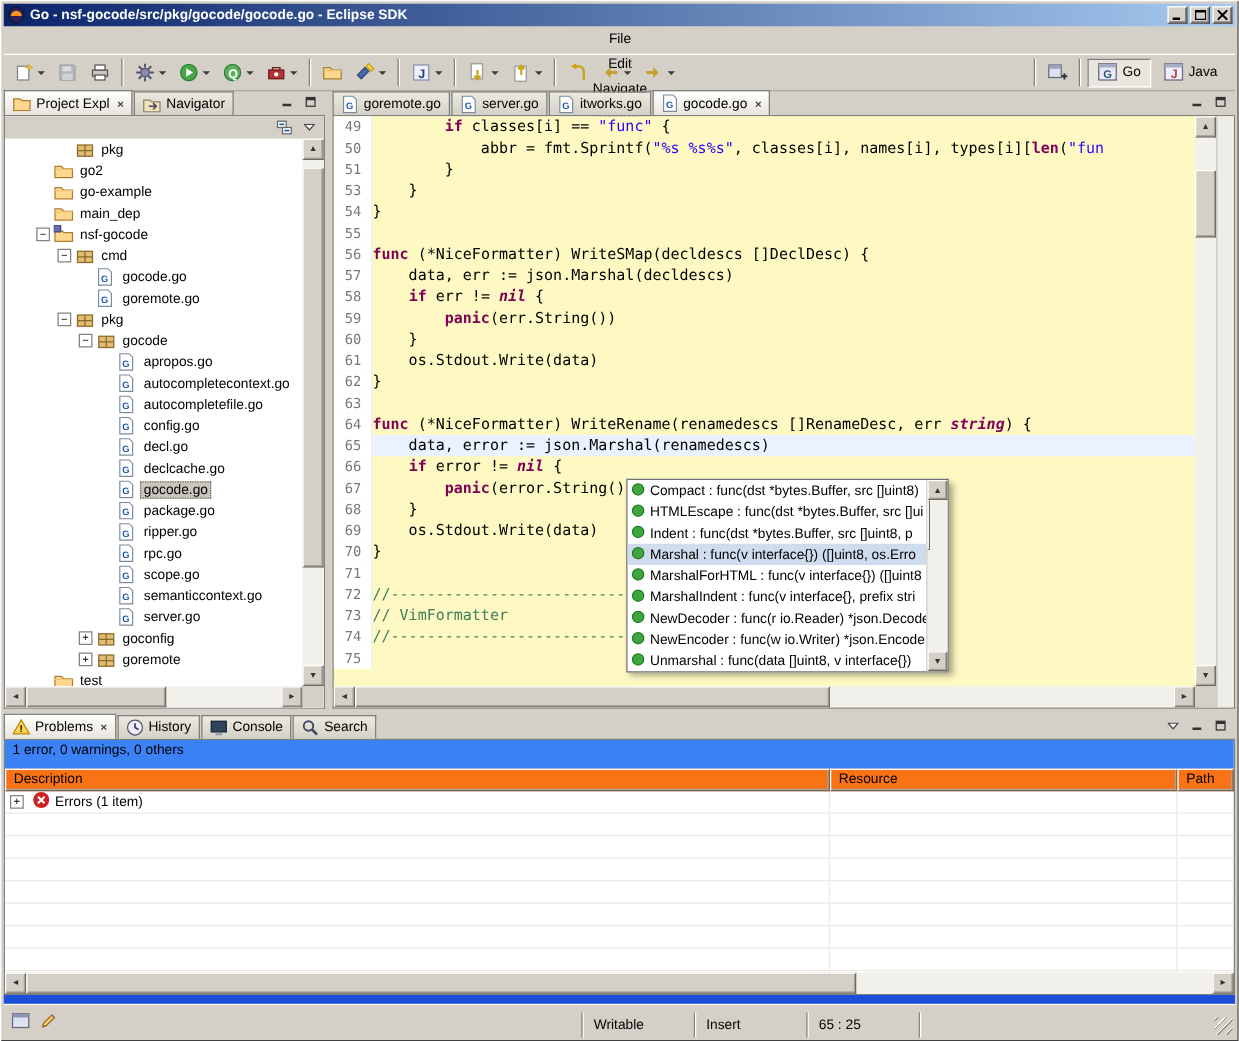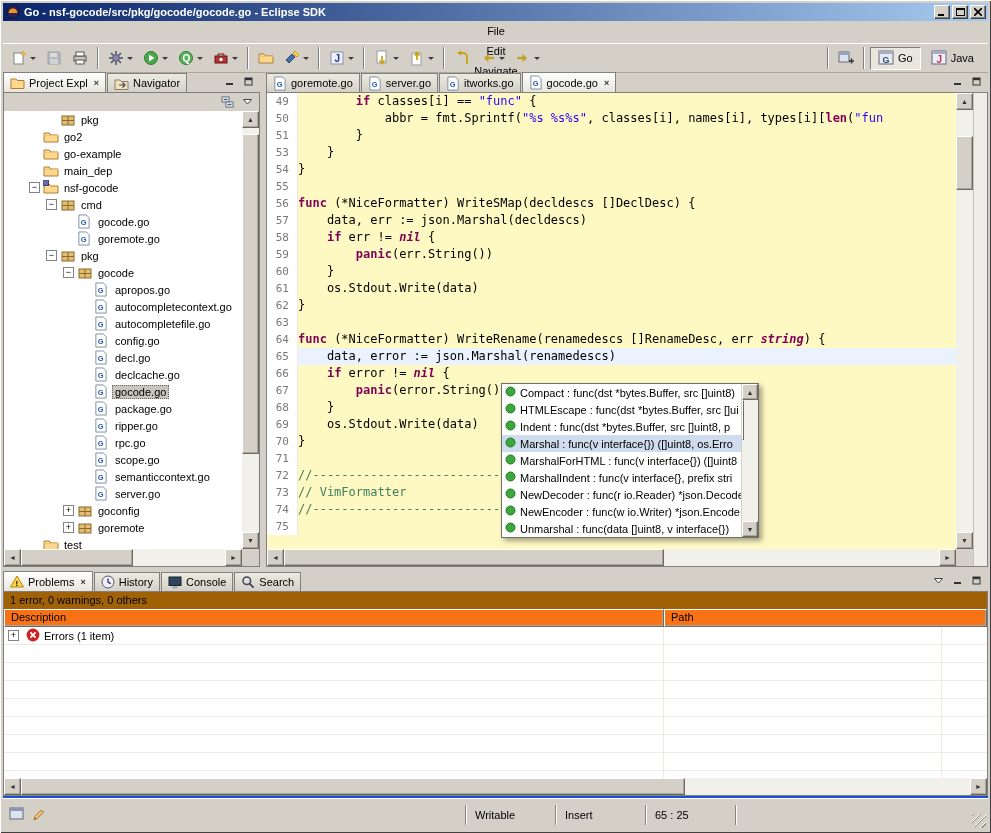--- a/index.html
+++ b/index.html
@@ -88,36 +88,36 @@
   
   .popup{position:absolute;left:234px;top:290px;width:258px;height:155px;background:#fff;border:1px solid #6f6f6f;
     box-shadow:3px 3px 5px rgba(0,0,0,.35);display:flex;z-index:9;}
   .popup-list{flex:1;overflow:hidden;}
   .popup-item{height:17px;display:flex;align-items:center;gap:4px;padding:0 3px;white-space:nowrap;overflow:hidden;}
   .popup-item.selected{background:#cfdcee;}
   .popup-sb{width:17px;flex:none;background:#f2f0ea;border-left:1px solid #d4d0c8;display:flex;flex-direction:column;}
   
   .bottom-view{height:224px;display:flex;flex-direction:column;}
   .bottom-body{flex:1;border:1px solid #808080;border-top:none;background:#fff;display:flex;flex-direction:column;min-height:0;position:relative;}
-  .summary{height:17px;padding:2px 6px;background:#a16207;}
+  .summary{height:23px;padding:2px 6px;background:#3b82f6;}
   .phead{display:flex;height:18px;flex:none;}
   .pcol{background:#f97316;border:1px solid;border-color:#fff #6d6a61 #6d6a61 #fff;box-shadow:inset -1px -1px 0 #a9a599;
     padding:1px 6px;white-space:nowrap;overflow:hidden;}
   .pcol0{width:660px;flex:none;}
   .pcol1{width:278px;flex:none;}
   .pcol2{flex:1;}
   .pbody{flex:1;overflow:hidden;}
   .prow{height:18px;display:flex;border-bottom:1px solid #eceae2;}
   .pcell{display:flex;align-items:center;gap:4px;padding:0 4px;border-right:1px solid #eceae2;overflow:hidden;}
   .pcell0{width:660px;flex:none;}
   .pcell1{width:278px;flex:none;}
   .pcell2{flex:1;border-right:none;}
   .bottom-body .sb-h{position:relative;left:0;right:0;bottom:0;flex:none;}
   
-  .statusbar{height:34px;display:flex;align-items:center;position:relative;border-top:2px solid #1d4ed8;box-shadow:inset 0 1px 0 #fff;padding:0 6px;}
+  .statusbar{height:34px;display:flex;align-items:center;position:relative;border-top:7px solid #1d4ed8;box-shadow:inset 0 1px 0 #fff;padding:0 6px;}
   .status-icons{display:flex;gap:5px;align-items:center;}
   .status-fields{position:absolute;left:462px;top:6px;display:flex;align-items:center;height:22px;}
   .sfield{width:88px;padding-left:8px;white-space:nowrap;}
   .ssep{width:2px;height:20px;border-left:1px solid #898579;border-right:1px solid #fff;}
   .grip{position:absolute;right:2px;bottom:2px;width:14px;height:14px;
     background:repeating-linear-gradient(135deg,#fff 0 1px,#928e82 1px 2px,transparent 2px 5px);}
 </style>
 </head>
 <body>
 
@@ -982,20 +982,21 @@
               <rect x="1" y="1" width="7" height="7" fill="none" stroke="#333"></rect>
               <rect x="1" y="1" width="7" height="2.2" fill="#333"></rect>
             </svg>
           </div>
         </div>
       </div>
     <div class="bottom-body">
       <div class="summary">1 error, 0 warnings, 0 others</div>
       <div class="phead">
           <div class="pcol pcol0">Description</div>
+          <div class="pcol pcol1">Resource</div>
           <div class="pcol pcol2">Path</div>
         </div>
       <div class="pbody">
           <div class="prow">
             <div class="pcell pcell0">
               <span class="expander">+</span>
               <span class="ticn"><svg width="14" height="14">
                   <circle cx="7" cy="7" r="6.4" fill="#cc2222"></circle>
                   <path d="M4.4 4.4l5.2 5.2M9.6 4.4L4.4 9.6" stroke="#fff" stroke-width="1.8"></path>
                 </svg></span>

